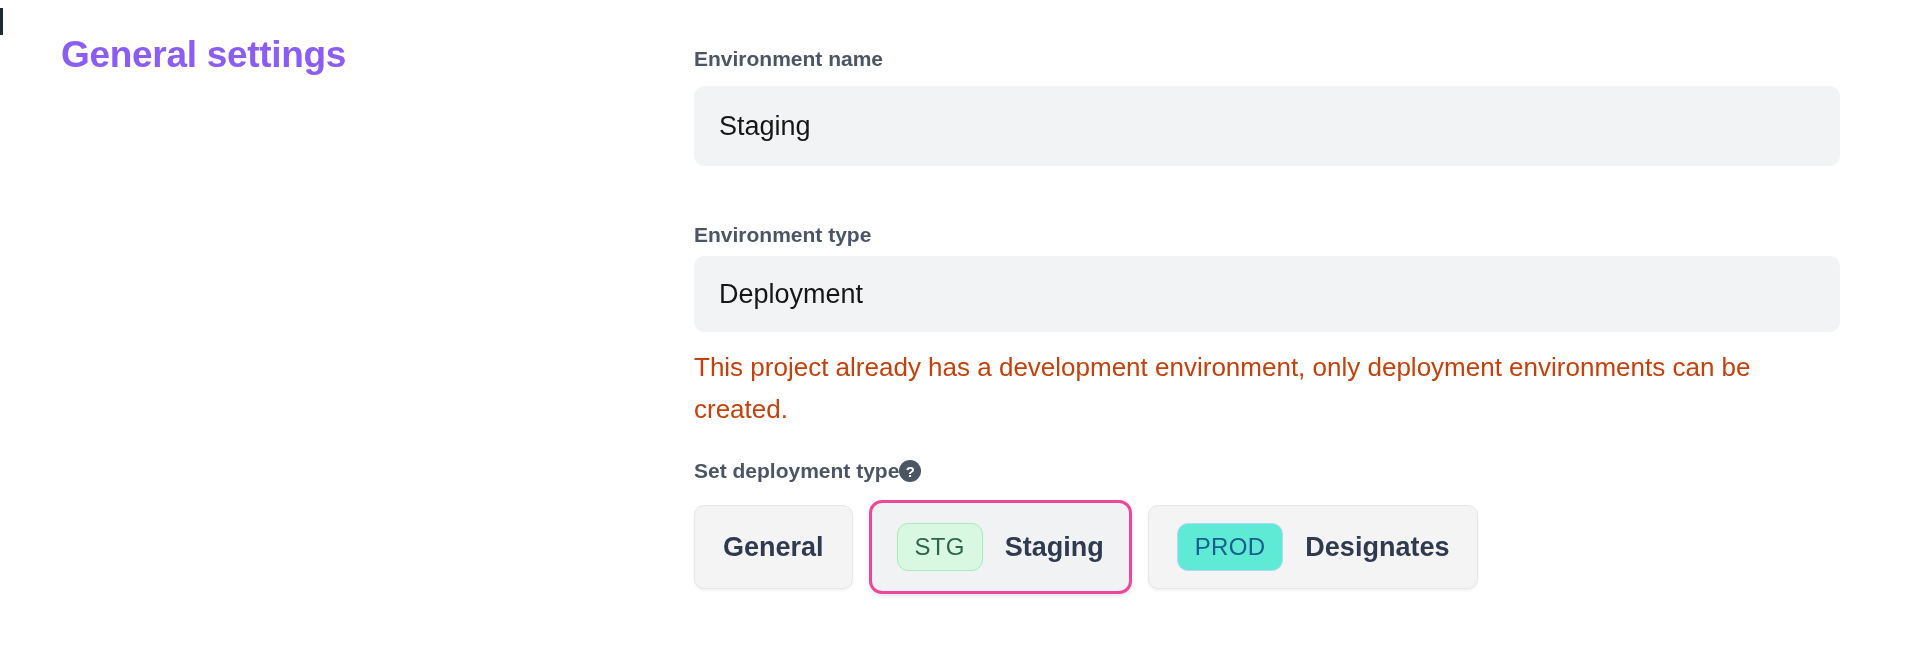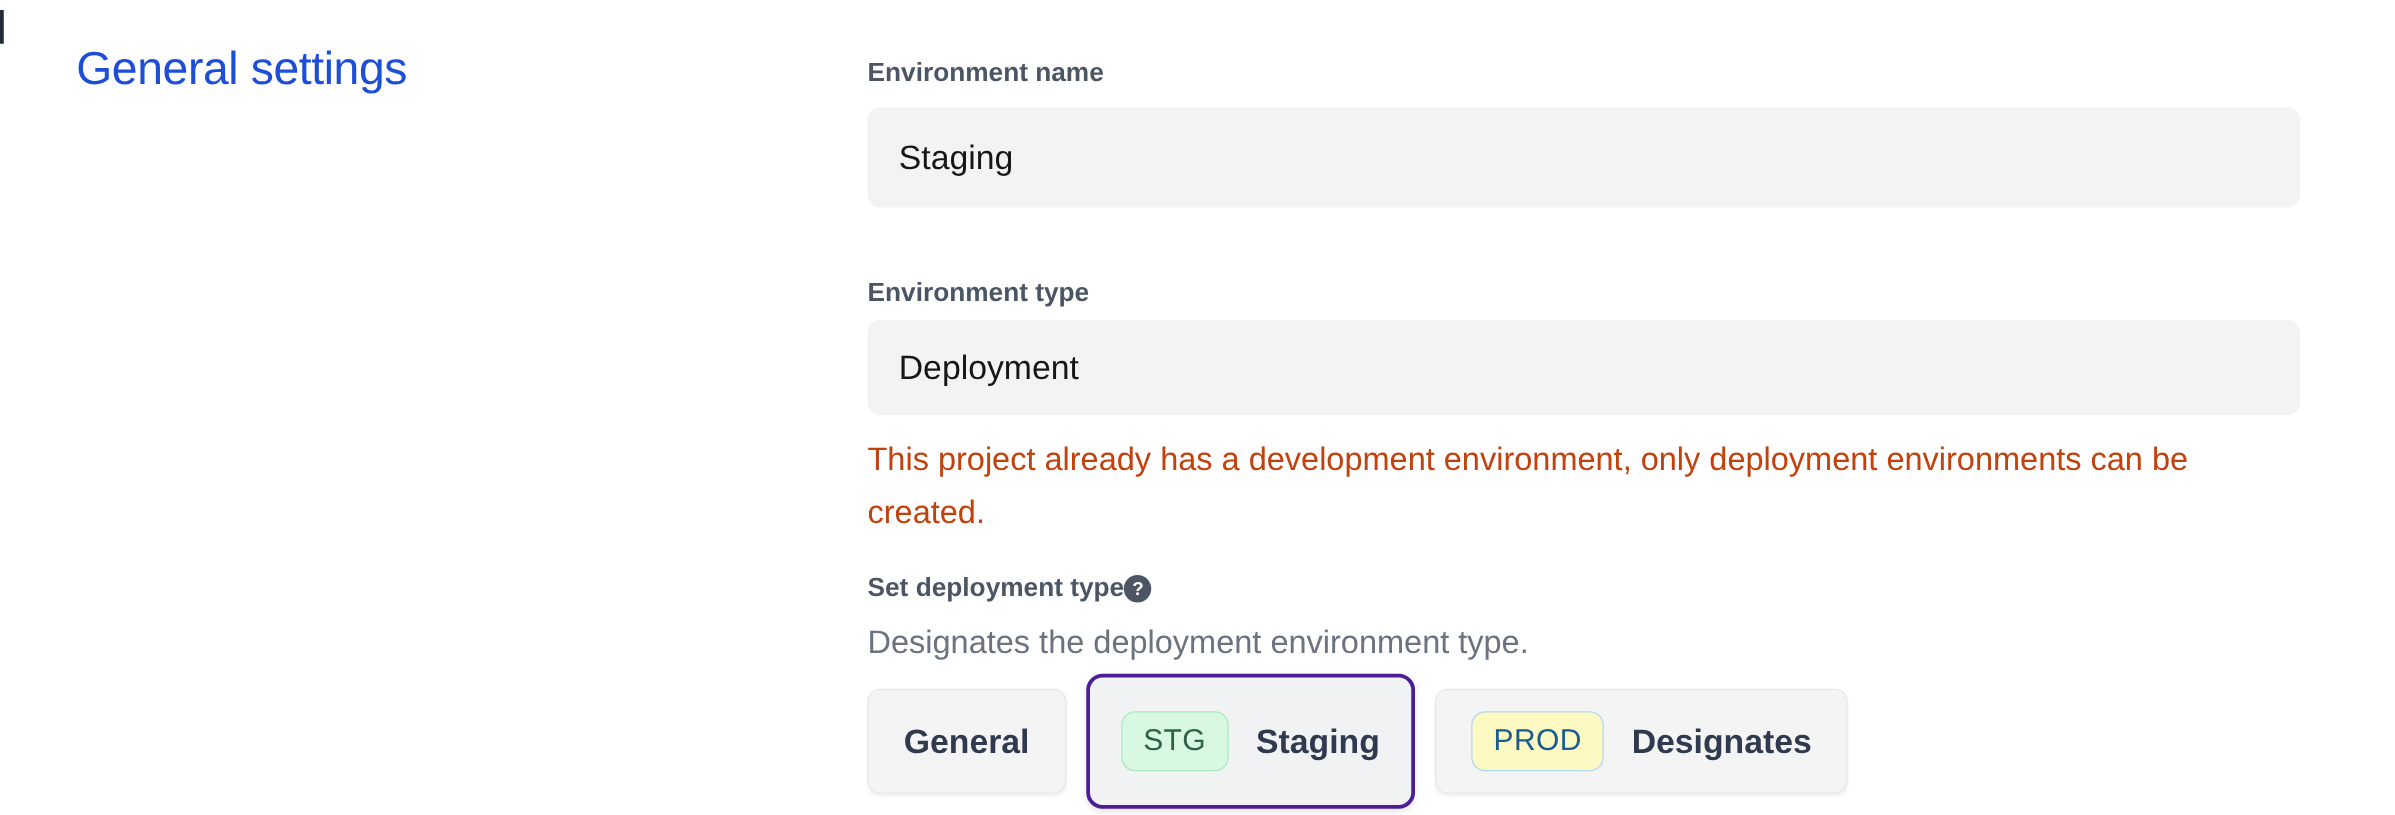--- a/index.html
+++ b/index.html
@@ -13,22 +13,22 @@
   .edge-sliver {
     position: absolute;
     left: 0; top: 8px;
     width: 3px; height: 27px;
     background: #1f2937;
   }
   .page-title {
     position: absolute;
     left: 61px; top: 34px;
     font-size: 37px;
-    font-weight: 400;
-    color: #1d4ed8;
+    font-weight: 700;
+    color: #8b5cf6;
     letter-spacing: -0.3px;
   }
   .form-col {
     position: absolute;
     left: 694px; top: 0;
     width: 1146px;
   }
   .field-label {
     font-size: 21px;
     font-weight: 700;
@@ -100,22 +100,22 @@
     border: 1px solid #e5e6ea;
     border-radius: 10px;
     box-shadow: 0 2px 3px rgba(0,0,0,0.05);
     font-family: "Liberation Sans", sans-serif;
     font-size: 27px;
     font-weight: 700;
     color: #2f3a4f;
     cursor: pointer;
   }
   .opt-btn.selected {
-    height: 108px;
-    border: 3px solid #4c1d95;
+    height: 94px;
+    border: 3px solid #ec4899;
     border-radius: 13px;
     background: #f1f2f4;
     padding: 0 25px;
     box-shadow: 0 2px 5px rgba(0,0,0,0.10);
   }
   .opt-badge {
     display: flex;
     align-items: center;
     justify-content: center;
     height: 48px;
@@ -125,21 +125,21 @@
     font-weight: 400;
     margin-right: 22px;
     letter-spacing: 0.3px;
   }
   .badge-stg {
     background: #d9f8e1;
     border: 1px solid #a9e9bd;
     color: #2e634a;
   }
   .badge-prod {
-    background: #fef9c3;
+    background: #5eead4;
     border: 1px solid #b1d7f7;
     color: #1a5c8e;
   }
 </style>
 </head>
 <body>
 
 <div class="edge-sliver"></div>
 
 <h1 class="page-title">General settings</h1>
@@ -152,21 +152,20 @@
   <div class="field-label lbl-2">Environment type</div>
   <input class="text-field fld-2" type="text" readonly="" value="Deployment" style="">
 
   <p class="help-text">This project already has a development environment, only deployment environments can be created.</p>
 
   <div class="label-row">
     <span class="field-label">Set deployment type</span>
     <span class="help-icon">?</span>
   </div>
 
-  <p class="type-desc">Designates the deployment environment type.</p>
 
   <div class="options-row">
 
     <button class="opt-btn">
       <span>General</span>
     </button>
 
     <button class="opt-btn selected">
       <span class="opt-badge badge-stg">STG</span>
       <span>Staging</span>

